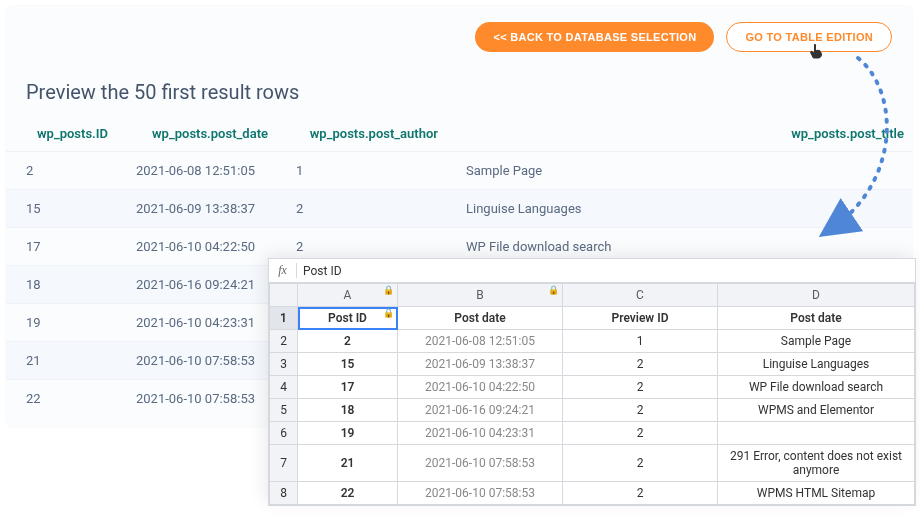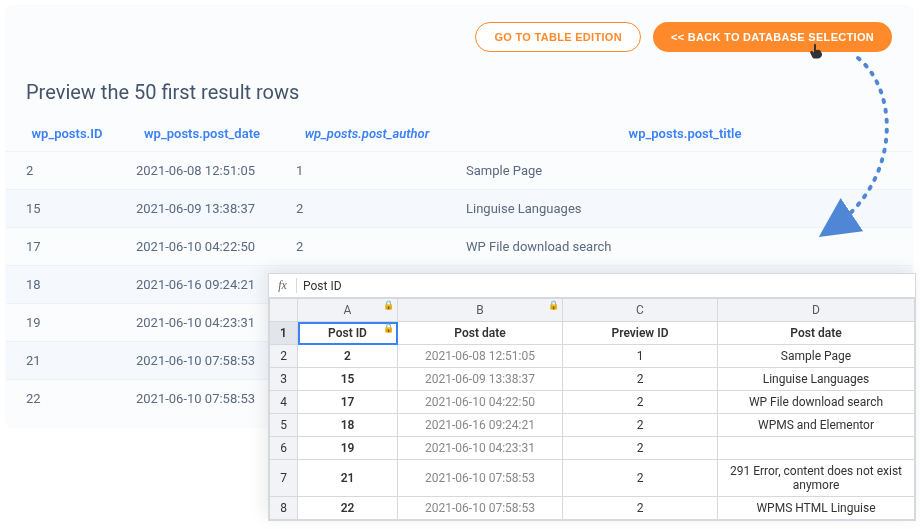--- a/index.html
+++ b/index.html
@@ -57,41 +57,41 @@
       font-weight: 400;
       color: #44546a;
       padding: 28px 20px 12px 20px;
     }
     .ptable {
       width: 100%;
       border-collapse: collapse;
       font-size: 13px;
     }
     .ptable th {
-      text-align: center;
-      color: #3b82f6;
+      text-align: right;
+      color: #0f766e;
       padding: 10px 8px 10px 20px;
       font-weight: 600;
       background: transparent;
     }
     .ptable td {
       color: #5a6a80;
       padding: 11px 8px 11px 20px;
       border-top: 1px solid #eef1f6;
     }
     .ptable tr.alt td { background: #f5f8fc; }
     .col0 { width: 110px; }
     .col1 { width: 160px; }
-    .col2 { width: 170px; font-style: italic; }
+    .col2 { width: 170px; }
     .col3 { }
 
     
     .sheet {
       position: absolute;
-      left: 268px; top: 273px;
+      left: 268px; top: 258px;
       width: 648px;
       background: #fff;
       box-shadow: -4px -4px 16px rgba(0,0,0,0.08);
       border: 1px solid #d5d8dd;
     }
     .fx-row {
       display: flex;
       align-items: center;
       height: 24px;
       border-bottom: 1px solid #d5d8dd;
@@ -162,22 +162,22 @@
       left: 800px; top: 52px;
       width: 120px; height: 200px;
       pointer-events: none;
     }
   </style>
 </head>
 <body>
 
 <div class="preview-panel">
   <div class="top-buttons">
+    <button class="btn btn-primary">&lt;&lt; BACK TO DATABASE SELECTION</button>
     <button class="btn btn-outline">GO TO TABLE EDITION</button>
-    <button class="btn btn-primary">&lt;&lt; BACK TO DATABASE SELECTION</button>
     <span class="cursor-hand">
       <svg width="14" height="16" viewBox="0 0 14 16">
           <path fill="#333" d="M5 0c.6 0 1 .4 1 1v5.2c.3-.2.7-.2 1 0 .4-.5 1.2-.5 1.6 0 .4-.4 1.1-.3 1.4.2l1.5 2.4c.9 1.4.6 3.3-.7 4.4l-1.1.9c-.4.3-.9.5-1.4.5H4.5c-.9 0-1.7-.5-2.1-1.3L.3 9.1C-.1 8.3.3 7.3 1.2 7c.4-.1.9 0 1.2.3L4 8.6V1c0-.6.4-1 1-1z"></path>
         </svg>
     </span>
   </div>
 
   <h2 class="preview-title">Preview the 50 first result rows</h2>
 
   <table class="ptable">
@@ -317,17 +317,17 @@
           <td class="idcol">21</td>
           <td class="dim">2021-06-10 07:58:53</td>
           <td>2</td>
           <td>291 Error, content does not exist anymore</td>
         </tr>
         <tr>
           <td class="rowhead">8</td>
           <td class="idcol">22</td>
           <td class="dim">2021-06-10 07:58:53</td>
           <td>2</td>
-          <td>WPMS HTML Linguise</td>
+          <td>WPMS HTML Sitemap</td>
         </tr>
       </tbody>
   </table>
 </div>
 
 </body></html>

